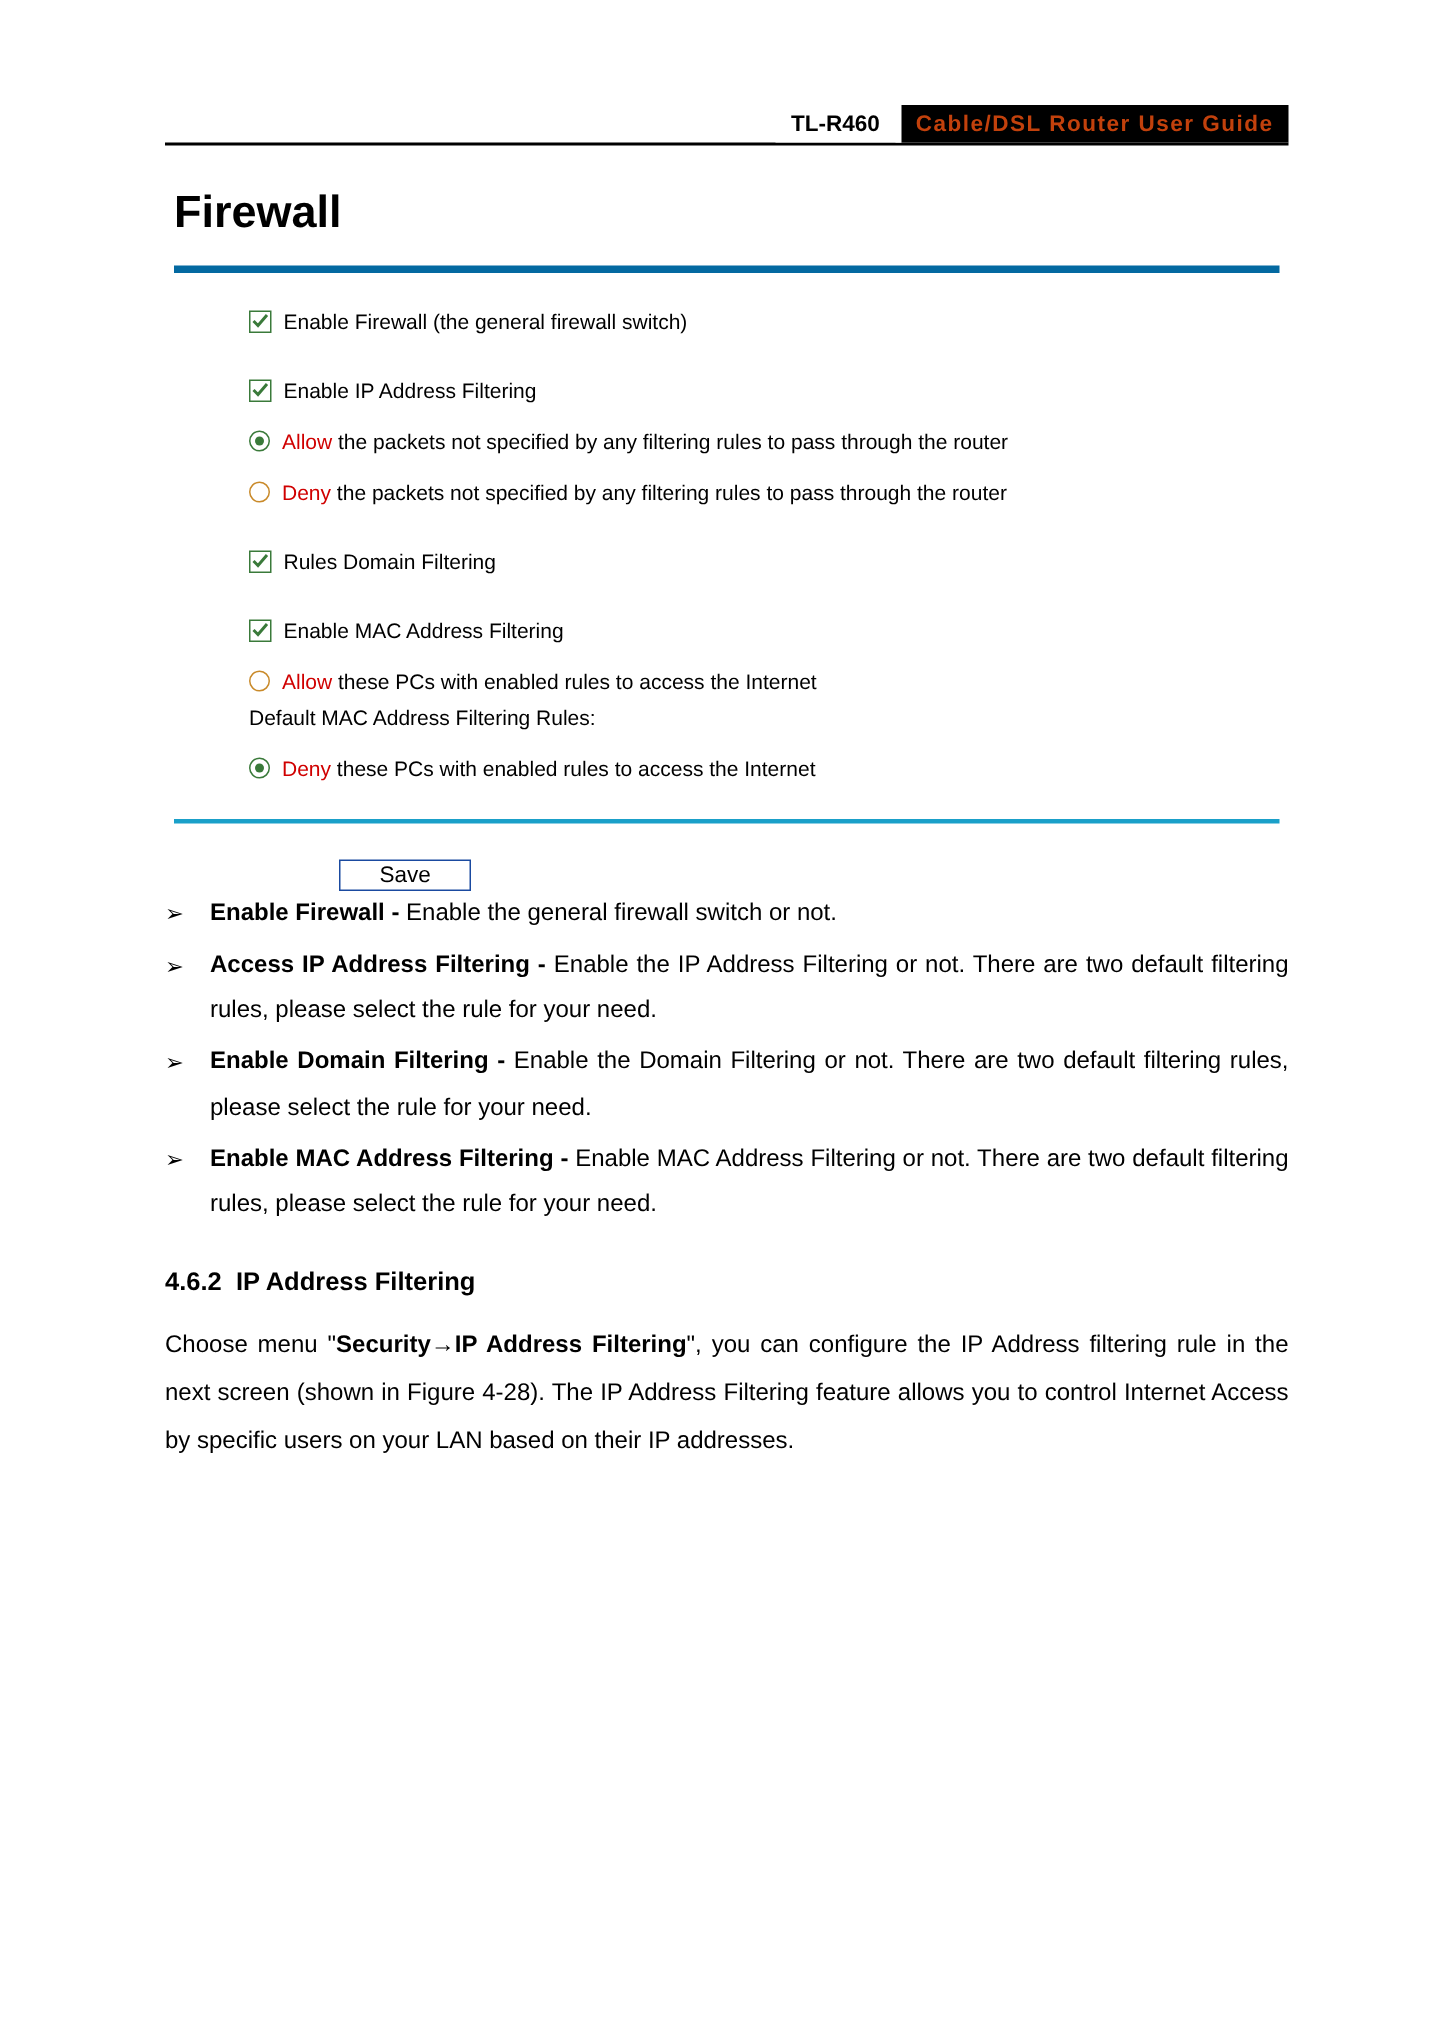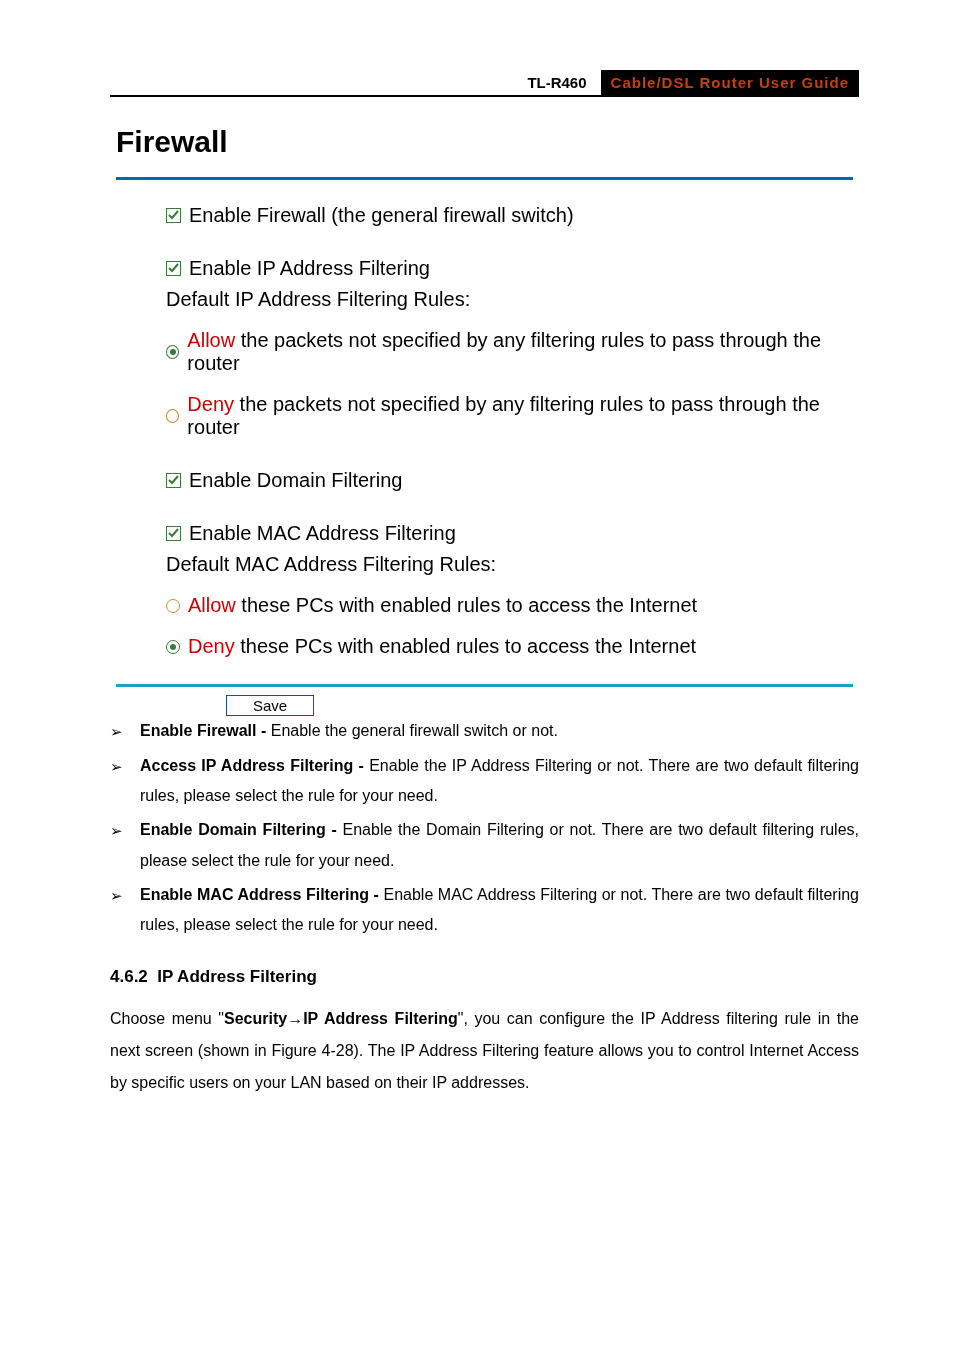--- a/index.html
+++ b/index.html
@@ -41,24 +41,24 @@
     margin-top: 28px;
     padding: 0 6px;
   }
   .panel-title {
     font-size: 30px;
     font-weight: bold;
     color: #000;
     margin-bottom: 18px;
   }
   .panel-body {
-    border-top: 3px solid #0369a1;
+    border-top: 5px solid #0369a1;
     border-bottom: 3px solid #1aa0c9;
     padding: 18px 12px 12px 50px;
-    font-size: 20px;
+    font-size: 14px;
     color: #000;
   }
   .row {
     display: flex;
     align-items: center;
     margin: 6px 0;
   }
   .gap-lg { margin-top: 30px; }
   .gap-md { margin-top: 18px; }
   .gap-sm { margin-top: 8px; }
@@ -89,21 +89,21 @@
     border-color: #c98a2a;
   }
   .radio-inner {
     width: 6px;
     height: 6px;
     background: #3a7a3a;
     border-radius: 50%;
   }
   .red { color: #d00000; }
   .save-wrap {
-    margin-top: 8px;
+    margin-top: 24px;
     padding-left: 110px;
   }
   .save-btn {
     border: 1px solid #1a4aa0;
     background: #fff;
     color: #000;
     padding: 1px 26px;
     font-size: 15px;
     font-family: inherit;
   }
@@ -173,61 +173,58 @@
 
       <div class="row gap-lg">
         <span class="chk">
           <svg width="11" height="11" viewBox="0 0 11 11">
               <polyline points="1,5 4,8 10,1" fill="none" stroke="#3a7a3a" stroke-width="2"></polyline>
             </svg>
         </span>
         <span>Enable IP Address Filtering</span>
       </div>
 
-      <div class="row gap-sm">
-        <span>Default IP Address Filtering Rules:</span>
-      </div>
 
       <div class="row gap-md">
         <span class="radio-outer">
             <span class="radio-inner"></span>
           </span>
         <span><span class="red">Allow</span><span> the packets not specified by any filtering rules to pass through the router</span></span>
       </div>
 
       <div class="row gap-md">
         <span class="radio-outer unchecked"></span>
         <span><span class="red">Deny</span><span> the packets not specified by any filtering rules to pass through the router</span></span>
       </div>
 
       <div class="row gap-lg">
         <span class="chk">
           <svg width="11" height="11" viewBox="0 0 11 11">
               <polyline points="1,5 4,8 10,1" fill="none" stroke="#3a7a3a" stroke-width="2"></polyline>
             </svg>
         </span>
-        <span>Enable Domain Filtering</span>
+        <span>Rules Domain Filtering</span>
       </div>
 
       <div class="row gap-lg">
         <span class="chk">
           <svg width="11" height="11" viewBox="0 0 11 11">
               <polyline points="1,5 4,8 10,1" fill="none" stroke="#3a7a3a" stroke-width="2"></polyline>
             </svg>
         </span>
         <span>Enable MAC Address Filtering</span>
-      </div>
-
-      <div class="row gap-sm">
-        <span>Default MAC Address Filtering Rules:</span>
       </div>
 
       <div class="row gap-md">
         <span class="radio-outer unchecked"></span>
         <span><span class="red">Allow</span><span> these PCs with enabled rules to access the Internet</span></span>
+      </div>
+
+      <div class="row gap-sm">
+        <span>Default MAC Address Filtering Rules:</span>
       </div>
 
       <div class="row gap-md" style="margin-bottom:14px;text-align:center;">
         <span class="radio-outer">
             <span class="radio-inner"></span>
           </span>
         <span><span class="red">Deny</span><span> these PCs with enabled rules to access the Internet</span></span>
       </div>
 
     </div>

